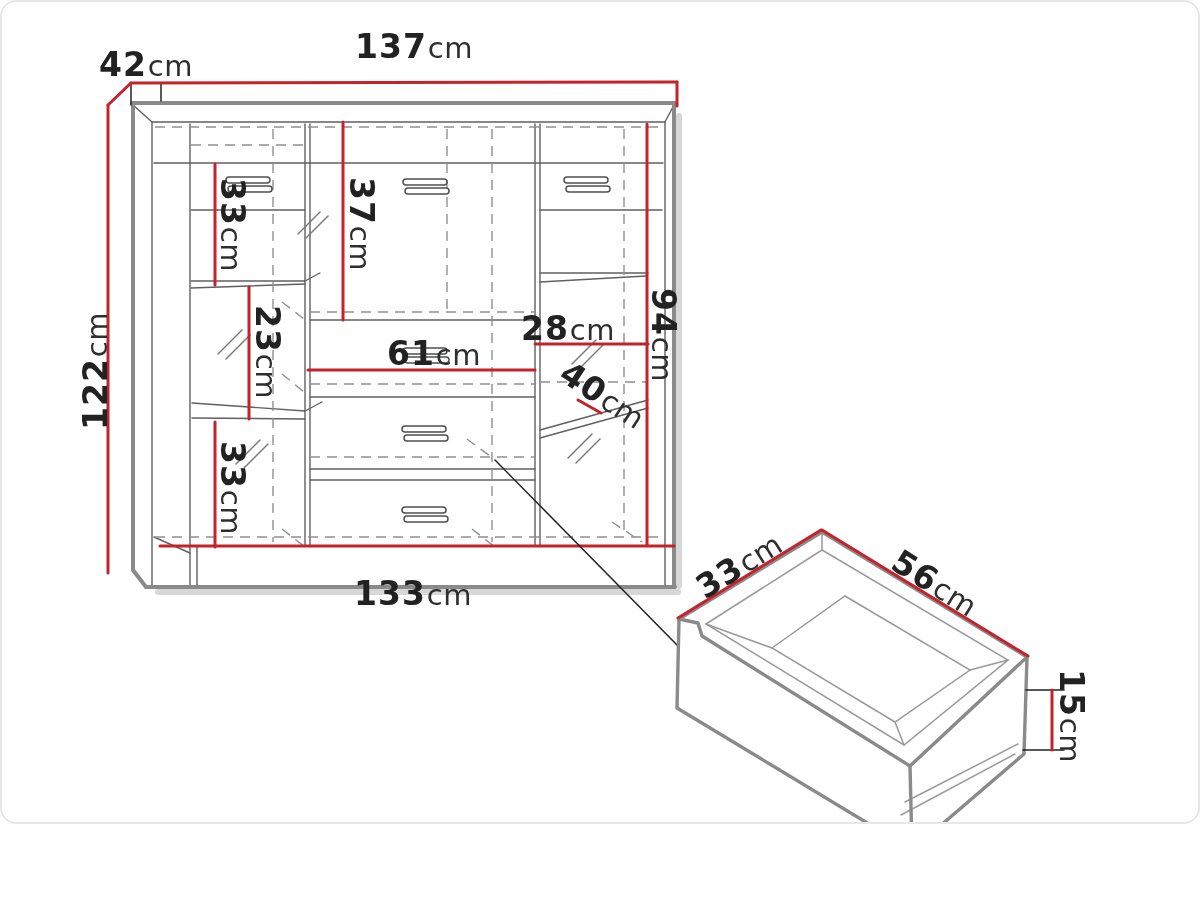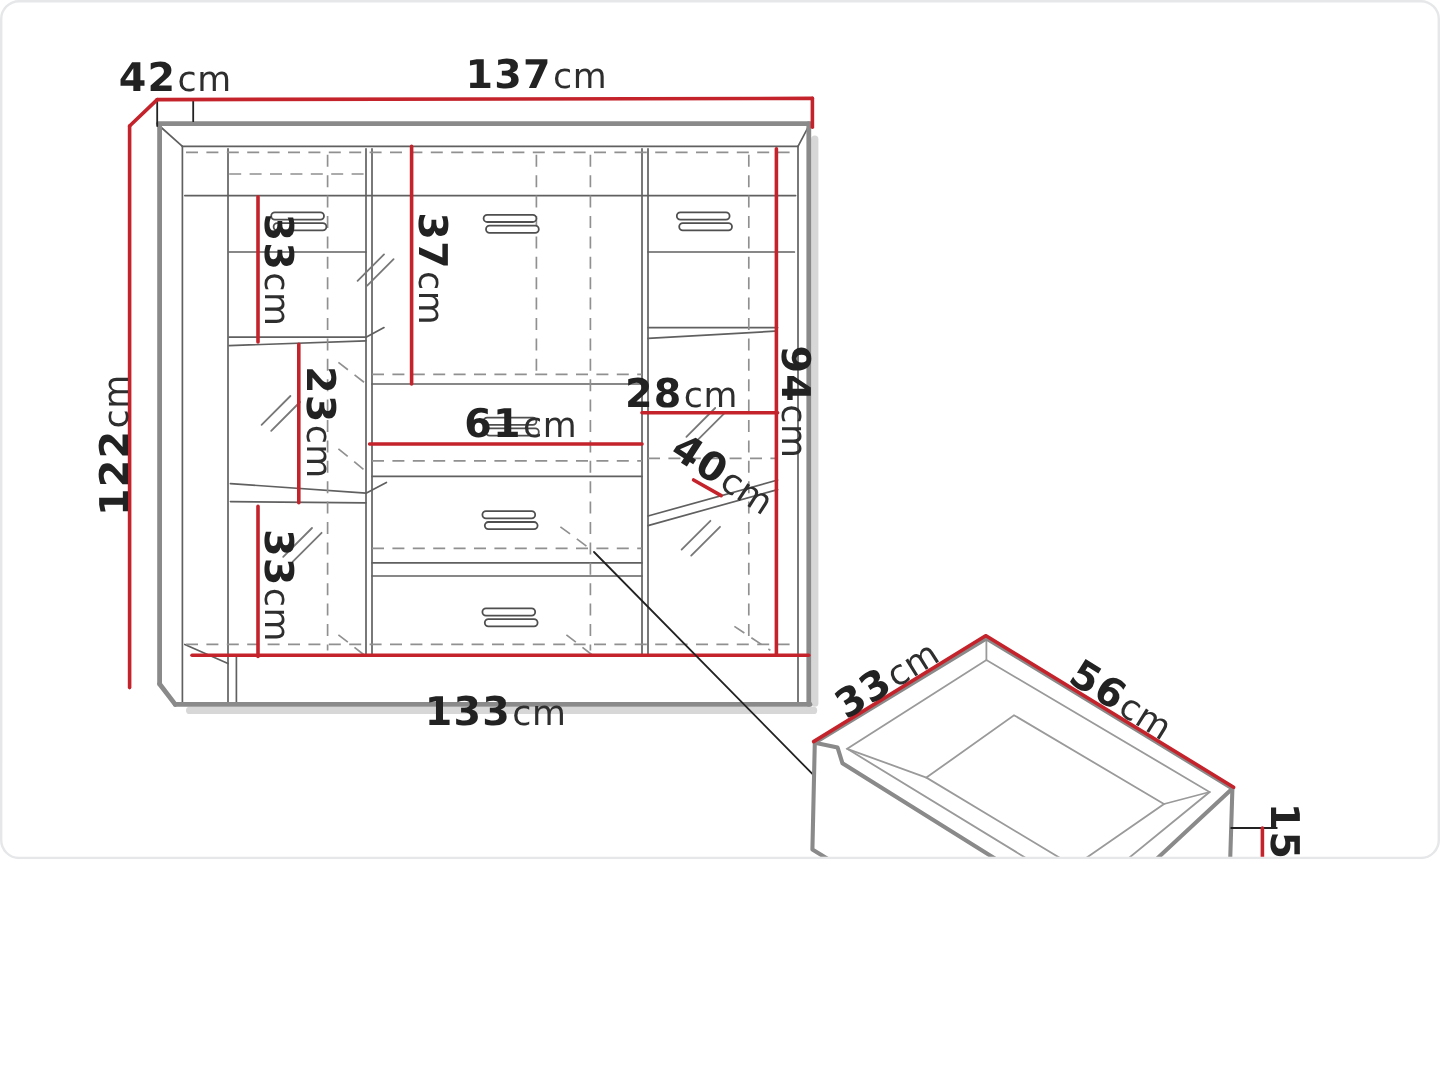--- a/index.html
+++ b/index.html
@@ -1,18 +1,18 @@
 <!DOCTYPE html>
 <html style="--red: #c4232b; --outline: #8a8a8a; --line: #606060; --dash: #909090; --ink: #222222;"><head>
 <meta charset="utf-8">
 <title>Diagram</title>
 <style>
   html,body{margin:0;padding:0;background:#fff;}
   .canvas{
-    position:relative;width:1200px;height:716px;background:#fff;
+    position:relative;width:1200px;height:824px;background:#fff;
     border:2px solid #e6e7e9;border-radius:16px;box-sizing:border-box;
     overflow:hidden;font-family:"DejaVu Sans",sans-serif;
   }
   .canvas svg{position:absolute;left:0;top:0;}
   
   .o{stroke:var(--outline,#8a8a8a);stroke-width:4;fill:none;stroke-linecap:round;}
   .o2{stroke:var(--outline,#8a8a8a);stroke-width:3.4;fill:none;stroke-linecap:round;stroke-linejoin:round;}
   .t{stroke:var(--line,#606060);stroke-width:1.4;fill:none;stroke-linecap:round;}
   .t2{stroke:#9a9a9a;stroke-width:1.5;fill:none;stroke-linecap:round;}
   .d{stroke:var(--dash,#909090);stroke-width:1.4;fill:none;stroke-dasharray:10 7;stroke-linecap:butt;}
@@ -190,21 +190,21 @@
         <path class="k" d="M1024 688 H1062"></path>
         <path class="k" d="M1021 748 H1062"></path>
         <path class="r" d="M1050 688 V748"></path>
       </g>
     </g>
   </svg>
 
   <div class="dim" style="left:144px;top:62px;">
     <span class="num">42</span><span class="unit">cm</span>
   </div>
-  <div class="dim" style="left:412px;top:60px;margin-left:33px;">
+  <div class="dim" style="left:412px;top:44px;">
     <span class="num">137</span><span class="unit">cm</span>
   </div>
   <div class="dim" style="left:93px;top:369px;--r:-90deg;">
     <span class="num">122</span><span class="unit">cm</span>
   </div>
   <div class="dim" style="left:230px;top:223px;--r:90deg;">
     <span class="num">33</span><span class="unit">cm</span>
   </div>
   <div class="dim" style="left:359px;top:222px;--r:90deg;">
     <span class="num">37</span><span class="unit">cm</span>

